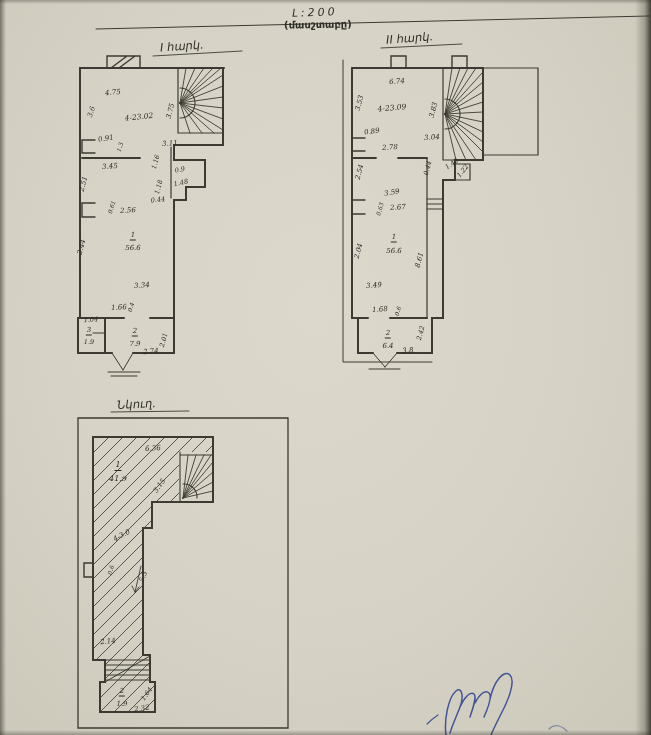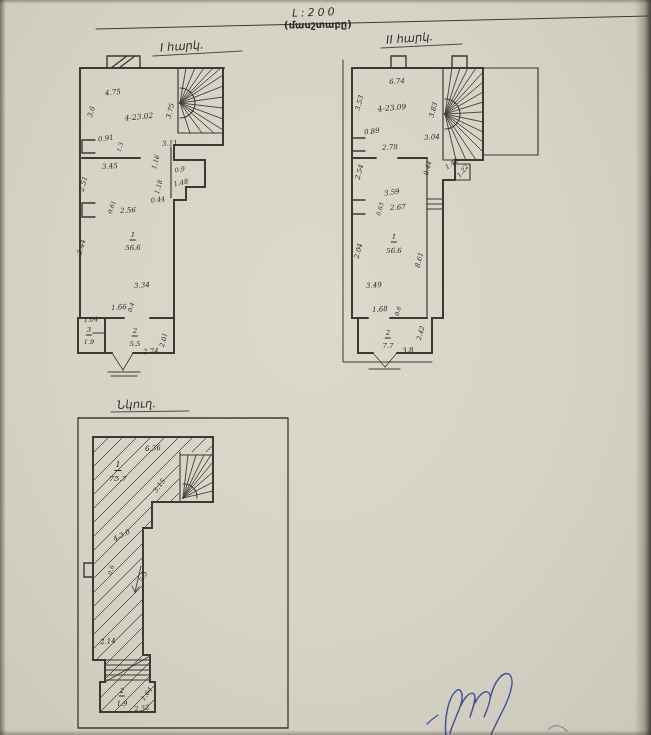--- a/index.html
+++ b/index.html
@@ -132,21 +132,21 @@
       <span class="dim u" style="left: 133px; top: 236px; font-size: 7px; transform: translate(-50%, -50%) rotate(0deg);">1</span>
       <span class="dim" style="left: 133px; top: 248px; font-size: 7px; transform: translate(-50%, -50%) rotate(0deg);">56.6</span>
       <span class="dim" style="left: 82px; top: 247px; font-size: 7px; transform: translate(-50%, -50%) rotate(-75deg);">2.44</span>
       <span class="dim" style="left: 142px; top: 286px; font-size: 7px; transform: translate(-50%, -50%) rotate(-4deg);">3.34</span>
       <span class="dim" style="left: 119px; top: 308px; font-size: 7px; transform: translate(-50%, -50%) rotate(-4deg);">1.66</span>
       <span class="dim" style="left: 131px; top: 307px; font-size: 6px; transform: translate(-50%, -50%) rotate(-72deg);">0.4</span>
       <span class="dim" style="left: 91px; top: 320px; font-size: 6.5px; transform: translate(-50%, -50%) rotate(-4deg);">1.04</span>
       <span class="dim u" style="left: 89px; top: 331px; font-size: 7px; transform: translate(-50%, -50%) rotate(0deg);">3</span>
       <span class="dim" style="left: 89px; top: 342px; font-size: 6.5px; transform: translate(-50%, -50%) rotate(0deg);">1.9</span>
       <span class="dim u" style="left: 135px; top: 332px; font-size: 7px; transform: translate(-50%, -50%) rotate(0deg);">2</span>
-      <span class="dim" style="left: 135px; top: 344px; font-size: 7px; transform: translate(-50%, -50%) rotate(0deg);">5.5</span>
+      <span class="dim" style="left: 135px; top: 344px; font-size: 7px; transform: translate(-50%, -50%) rotate(0deg);">7.9</span>
       <span class="dim" style="left: 151px; top: 352px; font-size: 7px; transform: translate(-50%, -50%) rotate(-6deg);">2.74</span>
       <span class="dim" style="left: 164px; top: 340px; font-size: 6.5px; transform: translate(-50%, -50%) rotate(-75deg);">2.01</span>
     </div>
   <div class="labels">
       <span class="dim" style="left: 397px; top: 82px; font-size: 7px; transform: translate(-50%, -50%) rotate(-3deg);">6.74</span>
       <span class="dim" style="left: 360px; top: 103px; font-size: 7px; transform: translate(-50%, -50%) rotate(-75deg);">3.53</span>
       <span class="dim" style="left: 392px; top: 108px; font-size: 7.5px; transform: translate(-50%, -50%) rotate(-5deg);">4-23.09</span>
       <span class="dim" style="left: 434px; top: 110px; font-size: 7px; transform: translate(-50%, -50%) rotate(-75deg);">3.83</span>
       <span class="dim" style="left: 372px; top: 132px; font-size: 7px; transform: translate(-50%, -50%) rotate(-8deg);">0.89</span>
       <span class="dim" style="left: 390px; top: 148px; font-size: 7px; transform: translate(-50%, -50%) rotate(-3deg);">2.78</span>
@@ -159,28 +159,28 @@
       <span class="dim" style="left: 398px; top: 208px; font-size: 7px; transform: translate(-50%, -50%) rotate(-4deg);">2.67</span>
       <span class="dim" style="left: 380px; top: 209px; font-size: 6px; transform: translate(-50%, -50%) rotate(-75deg);">0.63</span>
       <span class="dim u" style="left: 394px; top: 238px; font-size: 7px; transform: translate(-50%, -50%) rotate(0deg);">1</span>
       <span class="dim" style="left: 394px; top: 251px; font-size: 7px; transform: translate(-50%, -50%) rotate(0deg);">56.6</span>
       <span class="dim" style="left: 359px; top: 251px; font-size: 7px; transform: translate(-50%, -50%) rotate(-75deg);">2.04</span>
       <span class="dim" style="left: 420px; top: 260px; font-size: 7px; transform: translate(-50%, -50%) rotate(-75deg);">8.61</span>
       <span class="dim" style="left: 374px; top: 286px; font-size: 7px; transform: translate(-50%, -50%) rotate(-4deg);">3.49</span>
       <span class="dim" style="left: 380px; top: 310px; font-size: 7px; transform: translate(-50%, -50%) rotate(-4deg);">1.68</span>
       <span class="dim" style="left: 398px; top: 311px; font-size: 6px; transform: translate(-50%, -50%) rotate(-72deg);">0.6</span>
       <span class="dim u" style="left: 388px; top: 334px; font-size: 7px; transform: translate(-50%, -50%) rotate(0deg);">2</span>
-      <span class="dim" style="left: 388px; top: 346px; font-size: 7px; transform: translate(-50%, -50%) rotate(0deg);">7.7</span>
+      <span class="dim" style="left: 388px; top: 346px; font-size: 7px; transform: translate(-50%, -50%) rotate(0deg);">6.4</span>
       <span class="dim" style="left: 408px; top: 351px; font-size: 7px; transform: translate(-50%, -50%) rotate(-6deg);">3.8</span>
       <span class="dim" style="left: 421px; top: 333px; font-size: 6.5px; transform: translate(-50%, -50%) rotate(-75deg);">2.42</span>
     </div>
   <div class="labels">
       <span class="dim" style="left: 153px; top: 449px; font-size: 7px; transform: translate(-50%, -50%) rotate(-4deg);">6.36</span>
       <span class="dim u" style="left: 118px; top: 466px; font-size: 8px; transform: translate(-50%, -50%) rotate(0deg);">1</span>
-      <span class="dim" style="left: 118px; top: 479px; font-size: 8px; transform: translate(-50%, -50%) rotate(0deg);">75.7</span>
+      <span class="dim" style="left: 118px; top: 479px; font-size: 8px; transform: translate(-50%, -50%) rotate(0deg);">41.9</span>
       <span class="dim" style="left: 160px; top: 486px; font-size: 7px; transform: translate(-50%, -50%) rotate(-55deg);">3.15</span>
       <span class="dim" style="left: 122px; top: 536px; font-size: 7px; transform: translate(-50%, -50%) rotate(-28deg);">4-3.0</span>
       <span class="dim" style="left: 111px; top: 570px; font-size: 6px; transform: translate(-50%, -50%) rotate(-75deg);">0.6</span>
       <span class="dim" style="left: 144px; top: 577px; font-size: 7px; transform: translate(-50%, -50%) rotate(-68deg);">5.3</span>
       <span class="dim" style="left: 108px; top: 642px; font-size: 7px; transform: translate(-50%, -50%) rotate(-6deg);">2.14</span>
       <span class="dim u" style="left: 122px; top: 692px; font-size: 7px; transform: translate(-50%, -50%) rotate(0deg);">2</span>
       <span class="dim" style="left: 122px; top: 704px; font-size: 7px; transform: translate(-50%, -50%) rotate(0deg);">1.9</span>
       <span class="dim" style="left: 147px; top: 694px; font-size: 6.5px; transform: translate(-50%, -50%) rotate(-55deg);">1.64</span>
       <span class="dim" style="left: 142px; top: 709px; font-size: 7px; transform: translate(-50%, -50%) rotate(-8deg);">2.32</span>
     </div>

